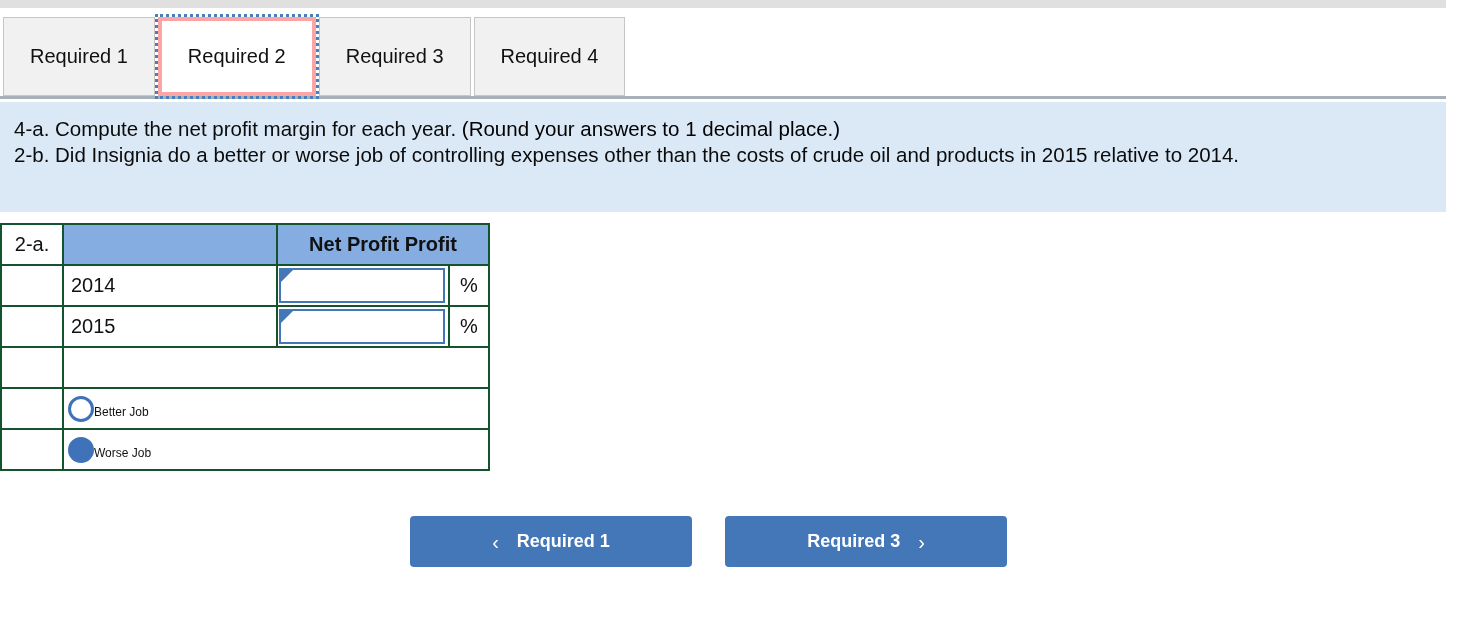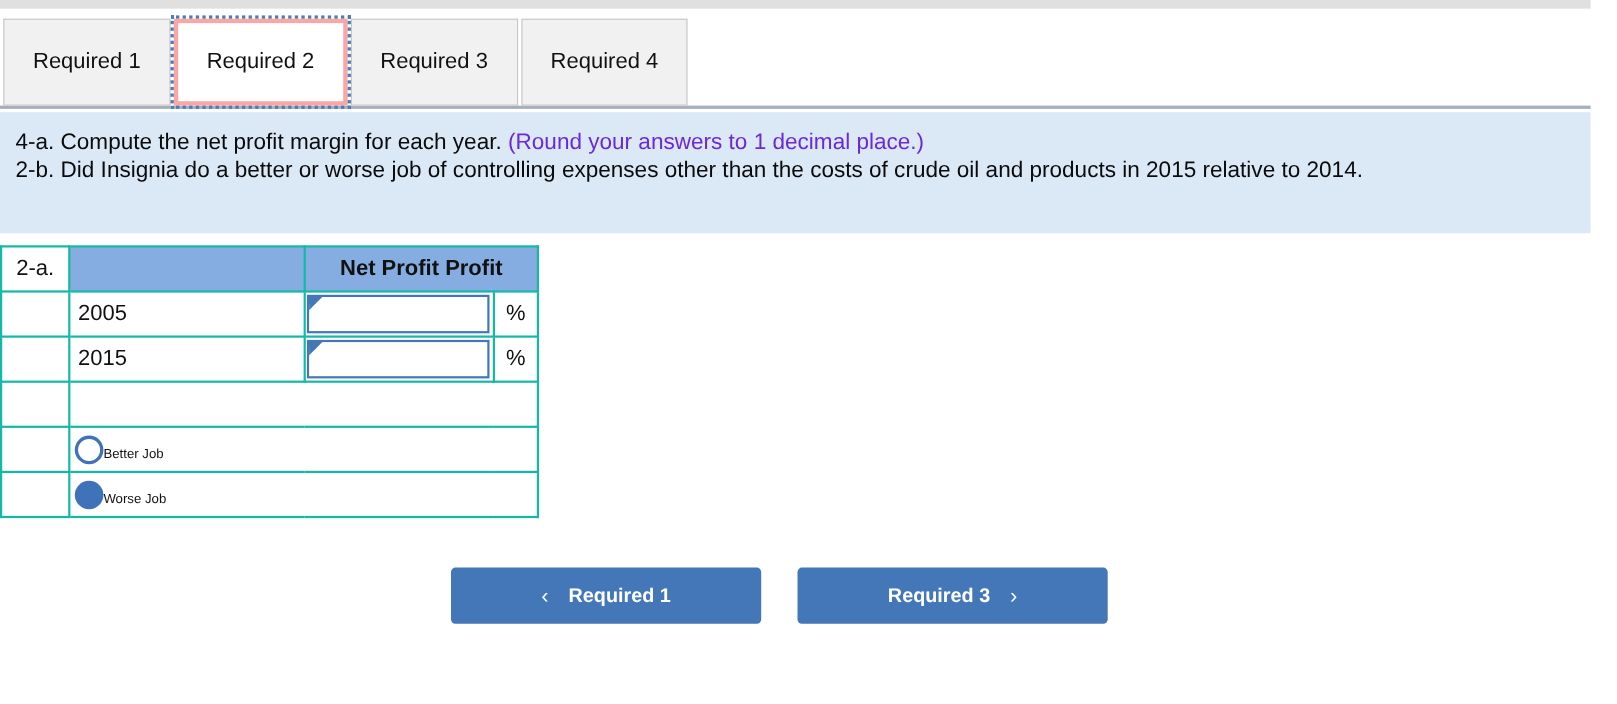--- a/index.html
+++ b/index.html
@@ -76,33 +76,33 @@
     box-sizing: border-box;
     padding: 14px 14px 0 14px;
   }
   .instr-line {
     font-size: 20.5px;
     line-height: 25.5px;
     color: #0b0b0b;
     white-space: pre-wrap;
   }
   .instr-note {
-    color: #6d28d9;
+    color: #000000;
   }
 
   
   .answer-table {
     position: absolute;
     top: 223px;
     left: 0;
     border-collapse: collapse;
     table-layout: fixed;
   }
   .answer-table td {
-    border: 2px solid #14b8a6;
+    border: 2px solid #14532d;
     font-size: 20px;
     color: #111;
     background: #ffffff;
     padding: 0;
     height: 39px;
     vertical-align: middle;
     margin-top: 20px;
   }
   .col-label  { width: 60px; text-align: center; }
   .col-desc   { width: 205px; padding-left: 7px !important; }
@@ -245,21 +245,21 @@
 <table class="answer-table">
   <tbody>
     <tr>
       <td class="col-label">2-a.</td>
       <td class="col-desc hdr blank"></td>
       <td class="col-value hdr" colspan="2">Net Profit Profit</td>
     </tr>
 
     <tr>
       <td class="col-label"></td>
-      <td class="col-desc">2005</td>
+      <td class="col-desc">2014</td>
       <td class="col-value">
         <div class="input-wrap">
           <div class="input-box">
             <input type="text" value="" style="">
           </div>
           <div class="corner-marker"></div>
         </div>
       </td>
       <td class="col-pct">%</td>
     </tr>

